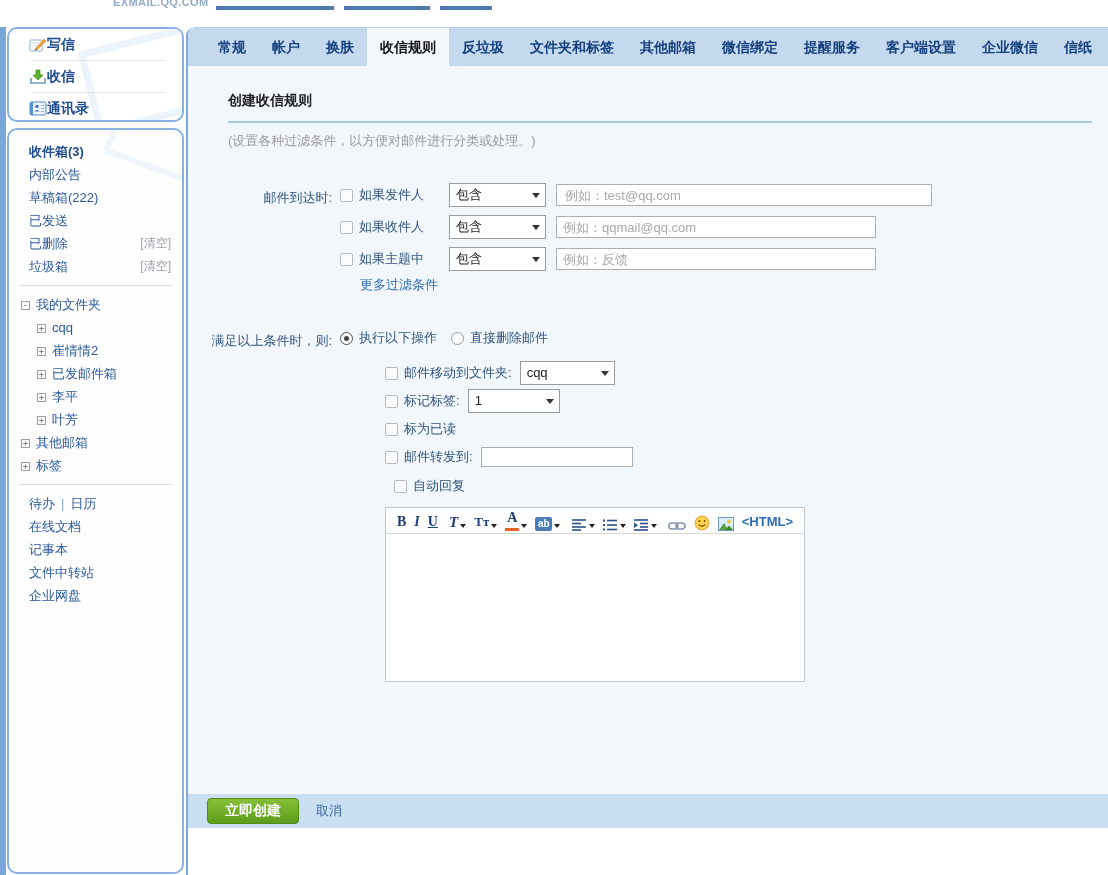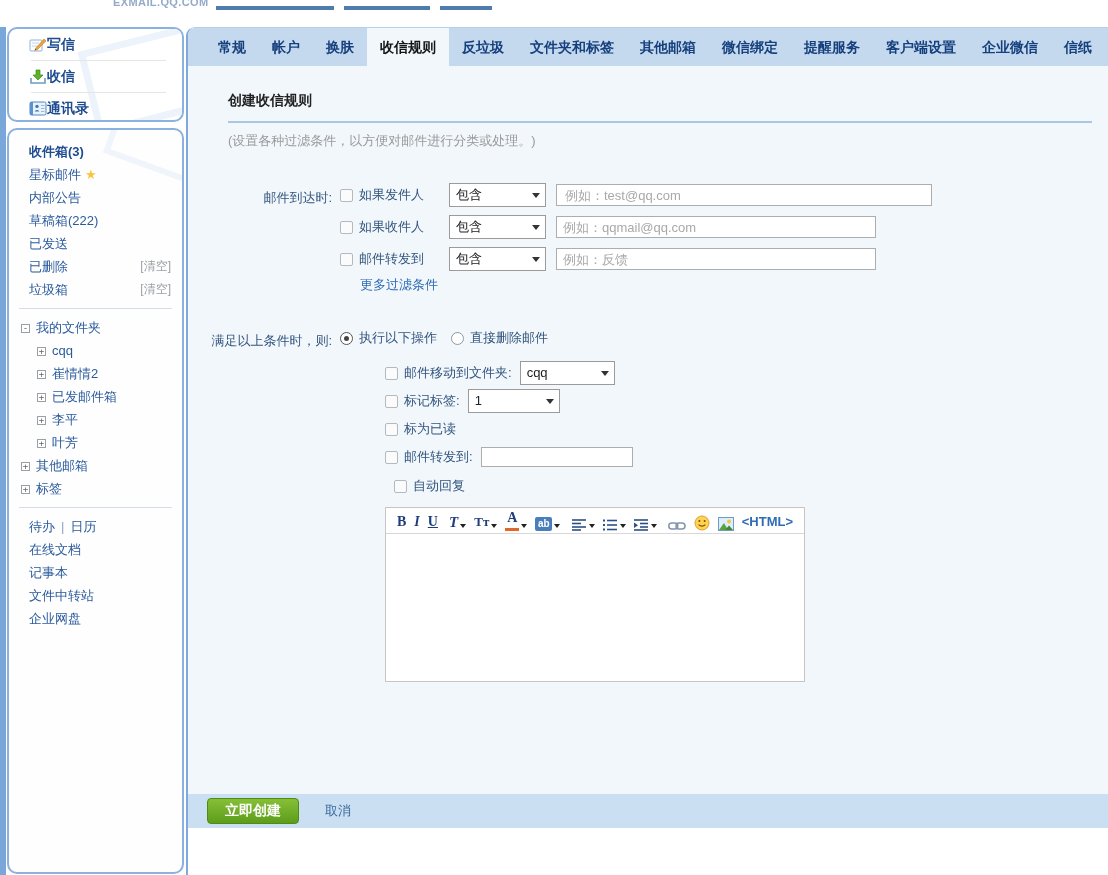--- a/index.html
+++ b/index.html
@@ -88,21 +88,21 @@
   .fcolor .bar { width:14px; height:3px; background:#e0662a; margin-top:1px; }
   .hlbox { width:17px; height:14px; background:#4a7ebb; color:#fff; font-size:10px; font-weight:bold;
            text-align:center; line-height:14px; border-radius:2px; }
   .tcaret { width:0; height:0; border-left:3px solid transparent; border-right:3px solid transparent;
             border-top:4px solid #222; margin:0 0 3px 2px; }
   .html-lbl { color:#2f6cb3; font-size:13px; font-weight:bold; font-family:"Liberation Sans",sans-serif; line-height:18px; }
   .editor-body { height:147px; background:#fff; cursor:text; }
   .tspace { width:8px; }
 
   
-  .footer { height:34px; background:#cbdff2; display:flex; align-items:center; padding-left:19px; gap:26px; }
+  .footer { height:34px; background:#cbdff2; display:flex; align-items:center; padding-left:19px; gap:17px; }
   .create-btn { width:92px; height:26px; background:linear-gradient(#86bf37,#5d9d1b); border:1px solid #4e8c12;
                 border-radius:4px; color:#fff; font-weight:bold; font-size:14px; cursor:pointer;
                 font-family:"Liberation Sans","DejaVu Sans",sans-serif; }
   .cancel-link { color:#39699f; font-size:13px; cursor:pointer; }
 
   svg { display:block; }
 </style>
 </head>
 <body>
 
@@ -152,21 +152,20 @@
         <line x1="12" y1="10.5" x2="15.5" y2="10.5" stroke="#9db8d4"></line>
       </svg>
     </span>
     <span class="lbl">通讯录</span>
   </div>
 </div>
 
 <div class="folders-box">
   <div class="wm2"></div>
   <div class="f-item bold"><span>收件箱(3)</span></div>
-  <div class="f-item"><span>星标邮件</span><span class="star">★</span></div>
   <div class="f-item"><span>内部公告</span></div>
   <div class="f-item"><span>草稿箱(222)</span></div>
   <div class="f-item"><span>已发送</span></div>
   <div class="f-item"><span>已删除</span><span class="f-action">[清空]</span></div>
   <div class="f-item"><span>垃圾箱</span><span class="f-action">[清空]</span></div>
   <div class="f-div"></div>
   <div class="f-item tree0"><span class="tbox">-</span><span>我的文件夹</span></div>
   <div class="f-item tree1"><span class="tbox">+</span><span>cqq</span></div>
   <div class="f-item tree1"><span class="tbox">+</span><span>崔情情2</span></div>
   <div class="f-item tree1"><span class="tbox">+</span><span>已发邮件箱</span></div>
@@ -217,21 +216,21 @@
 
     <div class="abs row" style="top:149px;">
       <span class="cb"></span>
       <span class="cond-label-gap">如果收件人</span>
       <span class="sel-box ml12" style="width:97px;"><span>包含</span><span class="caret"></span></span>
       <input class="txt ml10" style="width: 320px;" placeholder="例如：qqmail@qq.com">
     </div>
 
     <div class="abs row" style="top:181px;">
       <span class="cb"></span>
-      <span class="cond-label-gap">邮件转发到</span>
+      <span class="cond-label-gap">如果主题中</span>
       <span class="sel-box ml12" style="width:97px;"><span>包含</span><span class="caret"></span></span>
       <input class="txt ml10" style="width: 320px;" placeholder="例如：反馈">
     </div>
 
     <div class="abs link" style="left:172px; top:210px;">更多过滤条件</div>
 
     <div class="abs form-label" style="top:266px;">满足以上条件时，则:</div>
 
     <div class="abs row" style="top:262px; height:20px;">
       <span class="rd sel"></span>

